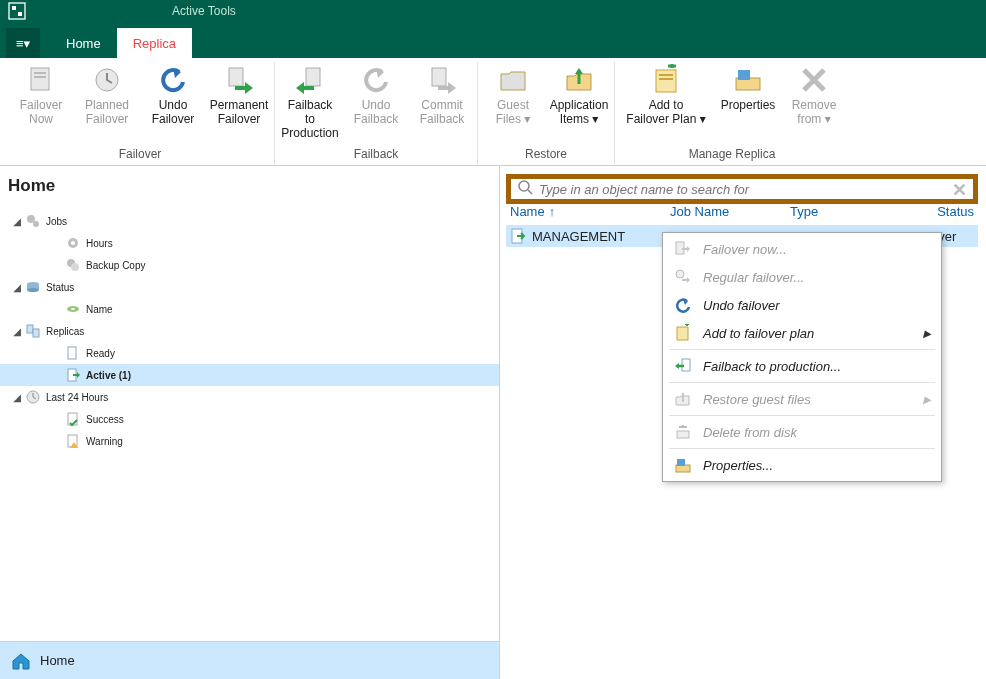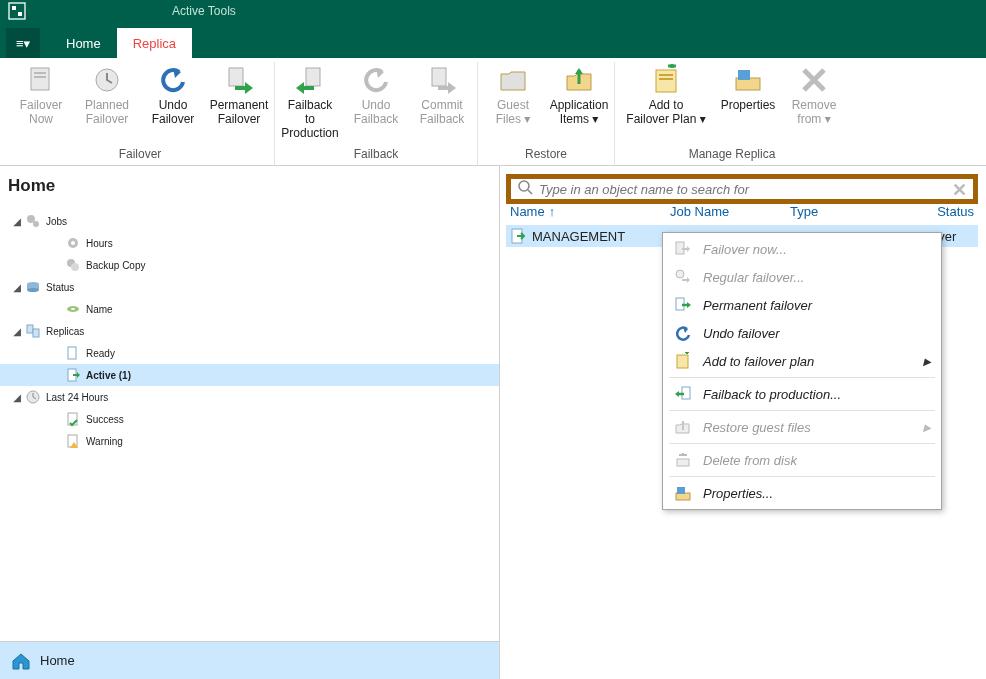--- a/index.html
+++ b/index.html
@@ -411,30 +411,20 @@
               <circle cx="6" cy="6" r="4" fill="#eee" stroke="#bbb"></circle>
               <path d="M8 12 L15 12" stroke="#c6c6c6" stroke-width="2"></path>
               <path d="M13 9 L16 12 L13 15" fill="#c6c6c6"></path>
             </svg>
           </span>
           <span>Regular failover...</span>
         </div>
         <div class="ctx-item">
           <span class="ctx-icon">
             <svg width="18" height="18" viewBox="0 0 18 18">
-              <rect x="2" y="2" width="8" height="12" fill="#fff" stroke="#7fa8c9"></rect>
-              <path d="M8 9 L15 9" stroke="#31a24c" stroke-width="2.5"></path>
-              <path d="M13 6 L17 9 L13 12" fill="#31a24c"></path>
-            </svg>
-          </span>
-          <span>Permanent failover</span>
-        </div>
-        <div class="ctx-item">
-          <span class="ctx-icon">
-            <svg width="18" height="18" viewBox="0 0 18 18">
               <path d="M13 5 A6 6 0 1 0 15 11" fill="none" stroke="#2e70b5" stroke-width="2.5"></path>
               <path d="M9 3 L14 5 L11 9 Z" fill="#2e70b5"></path>
             </svg>
           </span>
           <span>Undo failover</span>
         </div>
         <div class="ctx-item">
           <span class="ctx-icon">
             <svg width="18" height="18" viewBox="0 0 18 18">
               <rect x="3" y="3" width="11" height="13" fill="#f6e6a8" stroke="#c9a53a"></rect>

